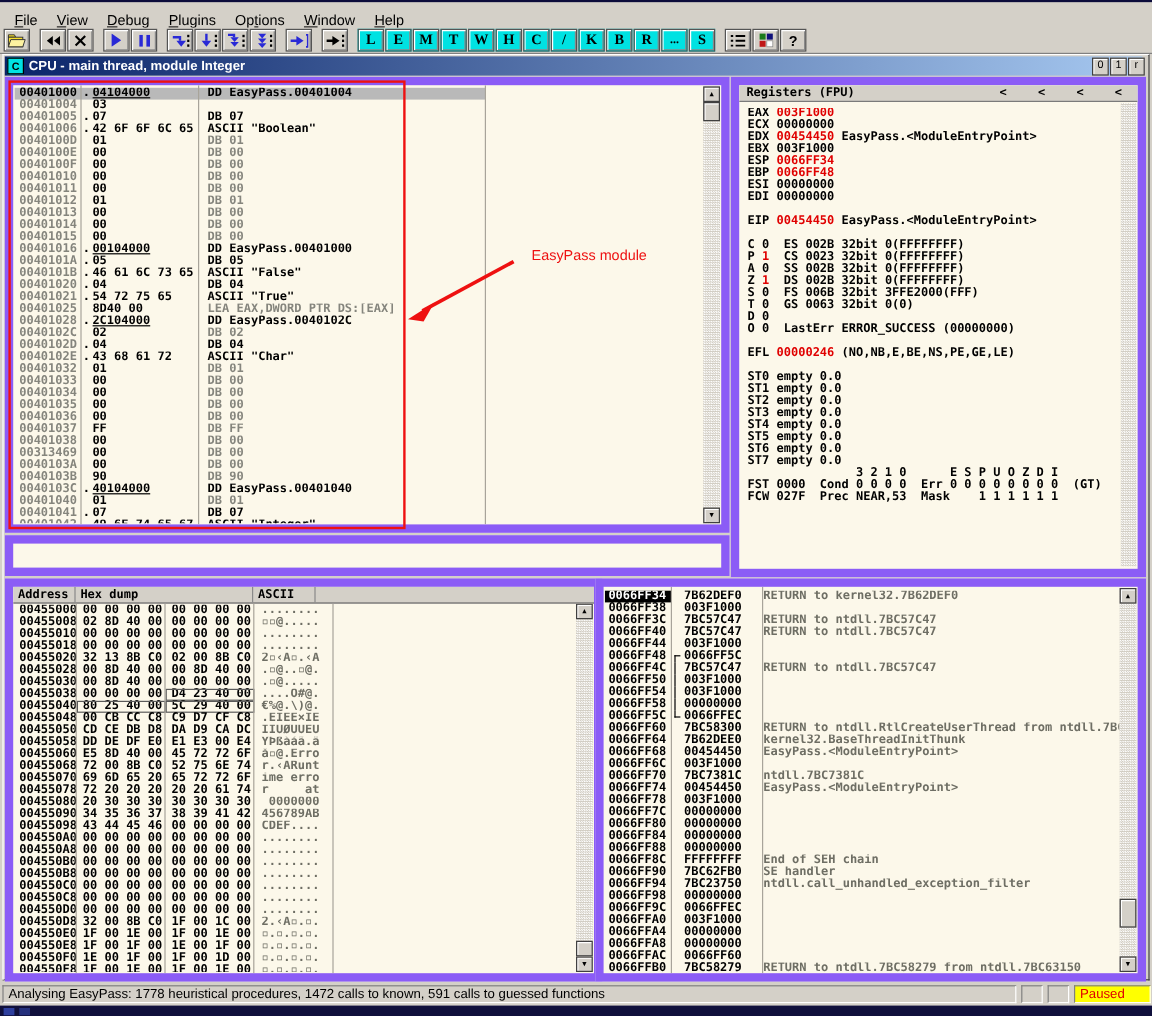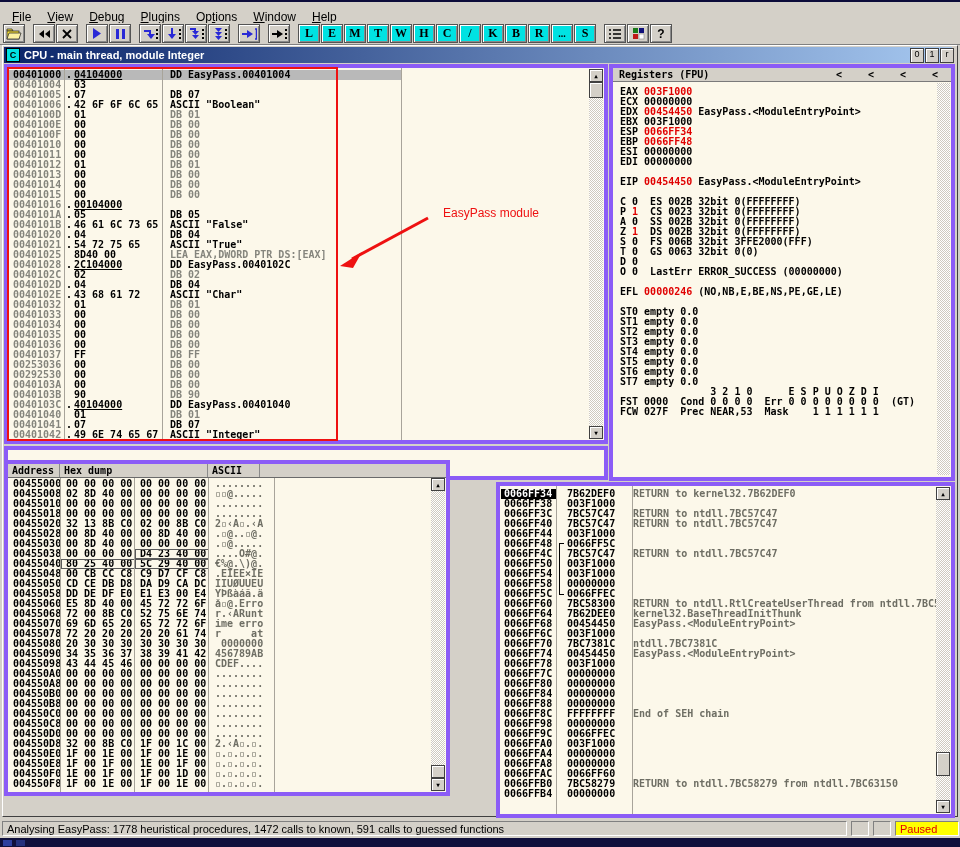--- a/index.html
+++ b/index.html
@@ -24,21 +24,21 @@
   #cpu-window{left:2px;top:45px;width:956px;height:772px;background:#d4d0c8;
               border:1px solid;border-color:#fff #404040 #404040 #fff;box-sizing:border-box;}
   #cpu-titlebar{left:4px;top:47px;width:948px;height:16px;background:linear-gradient(90deg,#0a2469,#a6c8f0);
                 display:flex;align-items:center;padding-left:2px;box-sizing:border-box;}
   #cpu-titlebar .wicon{width:12px;height:12px;background:#00e2e2;border:1px solid #000;color:#000;
                 font-size:9px;font-weight:bold;display:flex;align-items:center;justify-content:center;margin-right:4px;}
   #cpu-titlebar .ttl{color:#fff;font-size:11px;font-weight:bold;}
   .win-btn{width:12px;height:13px;background:#d4d0c8;border:1px solid #404040;
            box-shadow:inset 1px 1px 0 #fff;font-size:9px;line-height:11px;text-align:center;margin-left:1px;}
   #cpu-winbtns{right:6px;top:48px;display:flex;}
-  .pane{background:#fcf8ea;border:4px solid #8b5cf6;box-sizing:border-box;overflow:hidden;}
+  .pane{background:#fcf8ea;border:7px solid #8b5cf6;box-sizing:border-box;overflow:hidden;}
   
   #disasm-pane{left:4px;top:64px;width:604px;height:380px;}
   #disasm-rows{position:absolute;left:1px;top:2px;right:15px;bottom:1px;overflow:hidden;}
   .drow{display:flex;height:10px;}
   .drow .c-addr{width:55px;padding-left:4px;color:#85857d;flex:none;box-sizing:border-box;}
   .drow .c-dot{width:10px;text-align:center;color:#000;flex:none;}
   .drow .c-hex{width:88px;overflow:hidden;white-space:pre;color:#000;flex:none;}
   .drow .c-dis{padding-left:8px;white-space:pre;overflow:hidden;flex:1;color:#000;}
   .drow.dim .c-dis{color:#85857d;}
   .drow .rel{text-decoration:underline;}
@@ -50,21 +50,21 @@
   
   #reg-pane{left:609px;top:64px;width:346px;height:417px;}
   #reg-header{position:absolute;left:0;top:0;right:0;height:14px;background:#d4d0c8;border-bottom:1px solid #7a7a7a;
               display:flex;align-items:center;padding-left:6px;box-sizing:border-box;}
   #reg-header .col-btn{width:32px;text-align:center;flex:none;}
   #reg-header .sp{flex:1;}
   #reg-lines{position:absolute;left:7px;top:19px;right:15px;bottom:2px;overflow:hidden;}
   .rline{height:10px;white-space:pre;}
   .red{color:#e00000;}
   
-  #dump-pane{left:4px;top:460px;width:446px;height:336px;}
+  #dump-pane{left:4px;top:482px;width:498px;height:336px;}
   .grid-header{position:absolute;left:0;top:0;right:0;height:13px;background:#d4d0c8;border-bottom:1px solid #6a6a6a;display:flex;}
   .grid-header .hc{border-right:1px solid #8a8a8a;padding-left:4px;box-sizing:border-box;display:flex;align-items:center;}
   #dump-rows{position:absolute;left:1px;top:15px;right:15px;bottom:1px;overflow:hidden;}
   .mrow{display:flex;height:10px;}
   .mrow .m-addr{width:52px;padding-left:4px;flex:none;color:#000;box-sizing:border-box;}
   .mrow .m-g{width:74px;padding-left:5px;flex:none;white-space:pre;color:#000;box-sizing:border-box;}
   .mrow .m-ascii{width:66px;padding-left:6px;flex:none;white-space:pre;color:#6e6e64;box-sizing:border-box;overflow:hidden;}
   .mrow .boxed{outline:1px solid #5a5a5a;outline-offset:-1px;}
   
   #stack-pane{left:496px;top:482px;width:459px;height:336px;}
@@ -356,20 +356,21 @@
       <div class="drow dim">
         <span class="c-addr">00401015</span>
         <span class="c-dot"></span>
         <span class="c-hex">00</span>
         <span class="c-dis">DB 00</span>
       </div>
       <div class="drow">
         <span class="c-addr">00401016</span>
         <span class="c-dot">.</span>
         <span class="c-hex rel">00104000</span>
+        <span class="c-dis">DD EasyPass.00401000</span>
       </div>
       <div class="drow">
         <span class="c-addr">0040101A</span>
         <span class="c-dot">.</span>
         <span class="c-hex">05</span>
         <span class="c-dis">DB 05</span>
       </div>
       <div class="drow">
         <span class="c-addr">0040101B</span>
         <span class="c-dot">.</span>
@@ -448,27 +449,27 @@
         <span class="c-hex">00</span>
         <span class="c-dis">DB 00</span>
       </div>
       <div class="drow dim">
         <span class="c-addr">00401037</span>
         <span class="c-dot"></span>
         <span class="c-hex">FF</span>
         <span class="c-dis">DB FF</span>
       </div>
       <div class="drow dim">
-        <span class="c-addr">00253036</span>
-        <span class="c-dot"></span>
-        <span class="c-hex">00</span>
-        <span class="c-dis">DB 00</span>
-      </div>
-      <div class="drow dim">
-        <span class="c-addr">00292530</span>
+        <span class="c-addr">00401038</span>
+        <span class="c-dot"></span>
+        <span class="c-hex">00</span>
+        <span class="c-dis">DB 00</span>
+      </div>
+      <div class="drow dim">
+        <span class="c-addr">00313469</span>
         <span class="c-dot"></span>
         <span class="c-hex">00</span>
         <span class="c-dis">DB 00</span>
       </div>
       <div class="drow dim">
         <span class="c-addr">0040103A</span>
         <span class="c-dot"></span>
         <span class="c-hex">00</span>
         <span class="c-dis">DB 00</span>
       </div>
@@ -906,20 +907,32 @@
         <span class="s-val">00000000</span>
         <span class="s-com"></span>
       </div>
       <div class="srow">
         <span class="s-addr">0066FF8C</span>
         <span class="s-br"></span>
         <span class="s-val">FFFFFFFF</span>
         <span class="s-com">End of SEH chain</span>
       </div>
       <div class="srow">
+        <span class="s-addr">0066FF90</span>
+        <span class="s-br"></span>
+        <span class="s-val">7BC62FB0</span>
+        <span class="s-com">SE handler</span>
+      </div>
+      <div class="srow">
+        <span class="s-addr">0066FF94</span>
+        <span class="s-br"></span>
+        <span class="s-val">7BC23750</span>
+        <span class="s-com">ntdll.call_unhandled_exception_filter</span>
+      </div>
+      <div class="srow">
         <span class="s-addr">0066FF98</span>
         <span class="s-br"></span>
         <span class="s-val">00000000</span>
         <span class="s-com"></span>
       </div>
       <div class="srow">
         <span class="s-addr">0066FF9C</span>
         <span class="s-br"></span>
         <span class="s-val">0066FFEC</span>
         <span class="s-com"></span>

